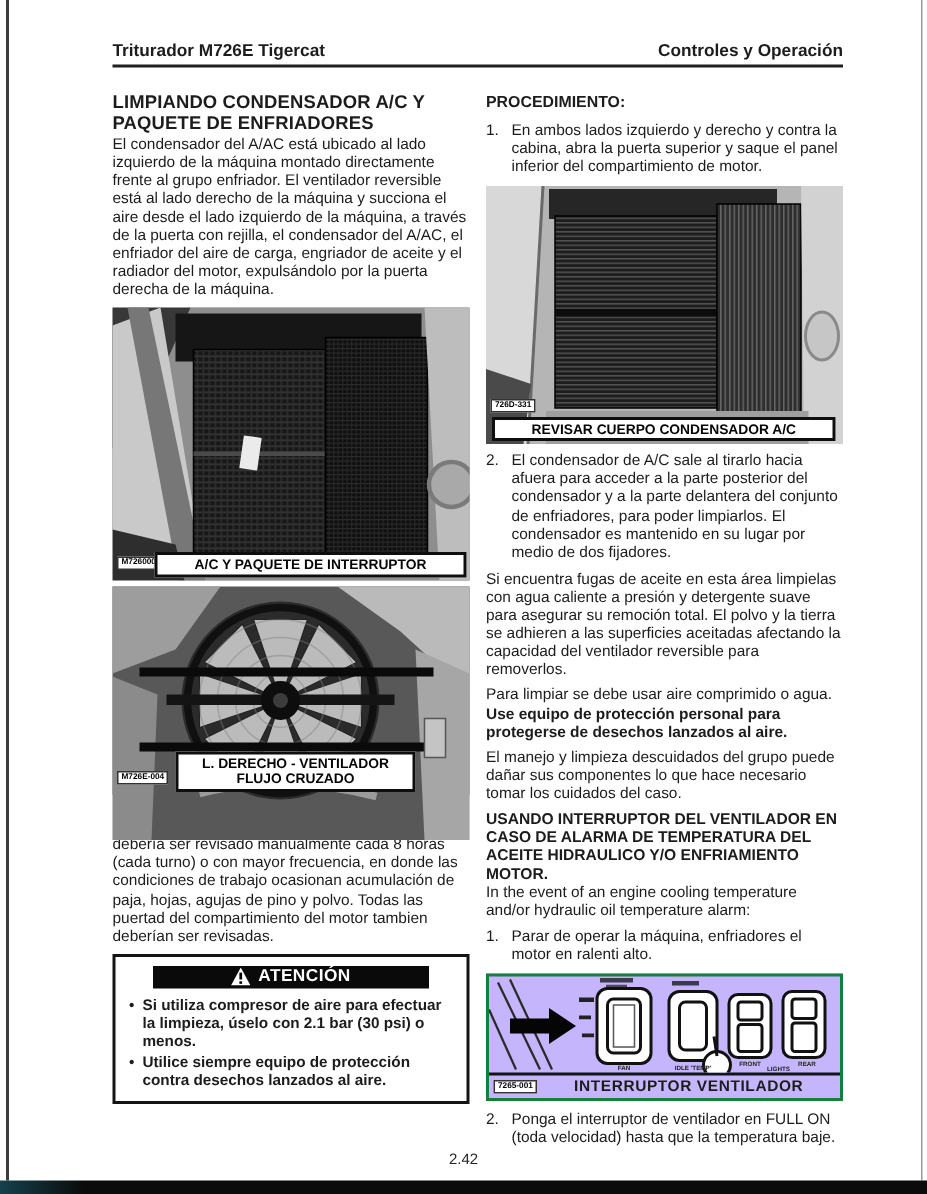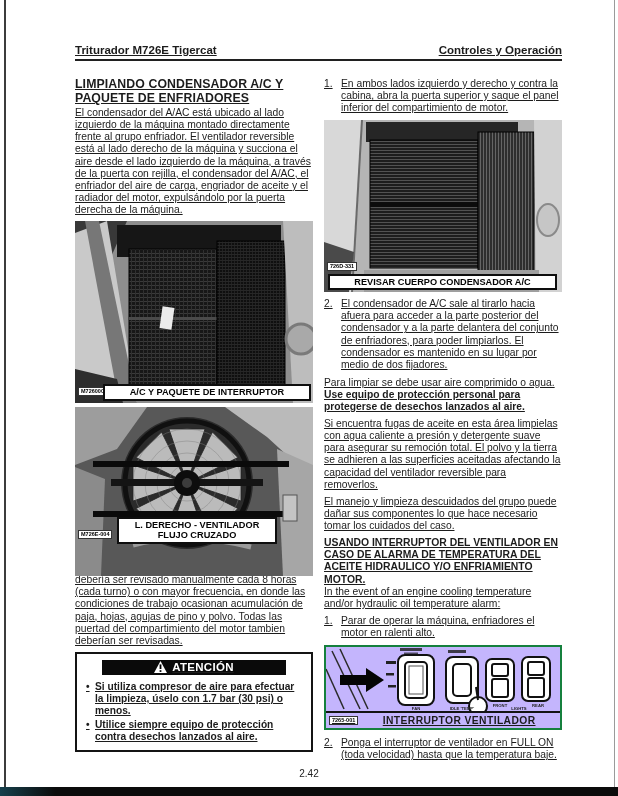--- a/index.html
+++ b/index.html
@@ -9,21 +9,21 @@
     font-family:"Liberation Sans", sans-serif;
     color:#1c1c1c;
     -webkit-font-smoothing:antialiased;
   }
   .page { position:relative; width:618px; height:796px; background:#fff; overflow:hidden; }
   .edge-left  { position:absolute; left:4px; top:0; bottom:9px; width:2px; background:#3c3c3c; }
   .edge-right { position:absolute; right:3px; top:0; bottom:9px; width:1px; background:#9a9a9a; }
   .bottom-bar { position:absolute; left:0; right:0; bottom:0; height:9px;
                 background:linear-gradient(90deg,#16404c 0%, #0b0b0b 9%, #0b0b0b 100%); }
 
-  .content { position:absolute; left:75px; top:44px; width:487px;text-decoration:underline; }
+  .content { position:absolute; left:75px; top:28px; width:487px; }
   .header { display:flex; justify-content:space-between; align-items:flex-end;
             border-bottom:2px solid #202020; padding-bottom:3px;
             font-weight:bold; font-size:11.5px; }
   .columns { display:flex; gap:11px; margin-top:17px; }
   .col-l, .col-r { width:238px; }
 
   .title { font-size:12.3px; line-height:13.6px; font-weight:bold; margin-bottom:2px; letter-spacing:.1px; }
   .body  { font-size:10.3px; line-height:12.1px; margin-bottom:5px; }
   .bold  { font-weight:bold; }
 
@@ -157,30 +157,31 @@
           <div class="attn-bar">
             <svg width="13" height="12" viewBox="0 0 13 12">
               <polygon points="6.5,0 13,12 0,12" fill="#ffffff"></polygon>
               <rect x="5.6" y="3.4" width="1.8" height="4.6" fill="#000"></rect>
               <rect x="5.6" y="9.2" width="1.8" height="1.7" fill="#000"></rect>
             </svg>
             <span>ATENCIÓN</span>
           </div>
           <div class="attn-item">
             <span class="bchar">•</span>
-            <span>Si utiliza compresor de aire para efectuar la limpieza, úselo con 1.7 bar (30 psi) o menos.</span>
+            <span>Si utiliza compresor de aire para efectuar la limpieza, úselo con 2.1 bar (30 psi) o menos.</span>
           </div>
           <div class="attn-item">
             <span class="bchar">•</span>
             <span>Utilice siempre equipo de protección contra desechos lanzados al aire.</span>
           </div>
         </div>
       </div>
 
       <div class="col-r">
+        <div class="proc-head">PROCEDIMIENTO:</div>
 
         <div class="step">
           <span class="num">1.</span>
           <span>En ambos lados izquierdo y derecho y contra la cabina, abra la puerta superior y saque el panel inferior del compartimiento de motor.</span>
         </div>
 
         <figure class="photo ph3">
           <svg width="238" height="172" viewBox="0 0 238 172">
             <defs>
               <pattern id="h1" width="6" height="3" patternUnits="userSpaceOnUse">
@@ -208,23 +209,23 @@
           <figcaption class="caption" style="left:4px; right:5px;">
             <span>REVISAR CUERPO CONDENSADOR A/C</span>
           </figcaption>
         </figure>
 
         <div class="step">
           <span class="num">2.</span>
           <span>El condensador de A/C sale al tirarlo hacia afuera para acceder a la parte posterior del condensador y a la parte delantera del conjunto de enfriadores, para poder limpiarlos. El condensador es mantenido en su lugar por medio de dos fijadores.</span>
         </div>
 
+        <p class="body">Si encuentra fugas de aceite en esta área limpielas con agua caliente a presión y detergente suave para asegurar su remoción total.  El polvo y la tierra se adhieren a las superficies aceitadas afectando la capacidad del ventilador reversible para removerlos.</p>
+
         <p class="body"><span>Para limpiar se debe usar aire comprimido o agua.  </span><span class="bold">Use equipo de protección personal para protegerse de desechos lanzados al aire.</span></p>
-
-        <p class="body">Si encuentra fugas de aceite en esta área limpielas con agua caliente a presión y detergente suave para asegurar su remoción total.  El polvo y la tierra se adhieren a las superficies aceitadas afectando la capacidad del ventilador reversible para removerlos.</p>
         <p class="body">El manejo y limpieza descuidados del grupo puede dañar sus componentes lo que hace necesario tomar los cuidados del caso.</p>
 
         <div class="sec-head">USANDO INTERRUPTOR DEL VENTILADOR EN CASO DE ALARMA DE TEMPERATURA DEL ACEITE HIDRAULICO Y/O ENFRIAMIENTO MOTOR.</div>
         <p class="body">In the event of an engine cooling temperature and/or hydraulic oil temperature alarm:</p>
 
         <div class="step">
           <span class="num">1.</span>
           <span>Parar de operar la máquina, enfriadores el motor en ralenti alto.</span>
         </div>
 

